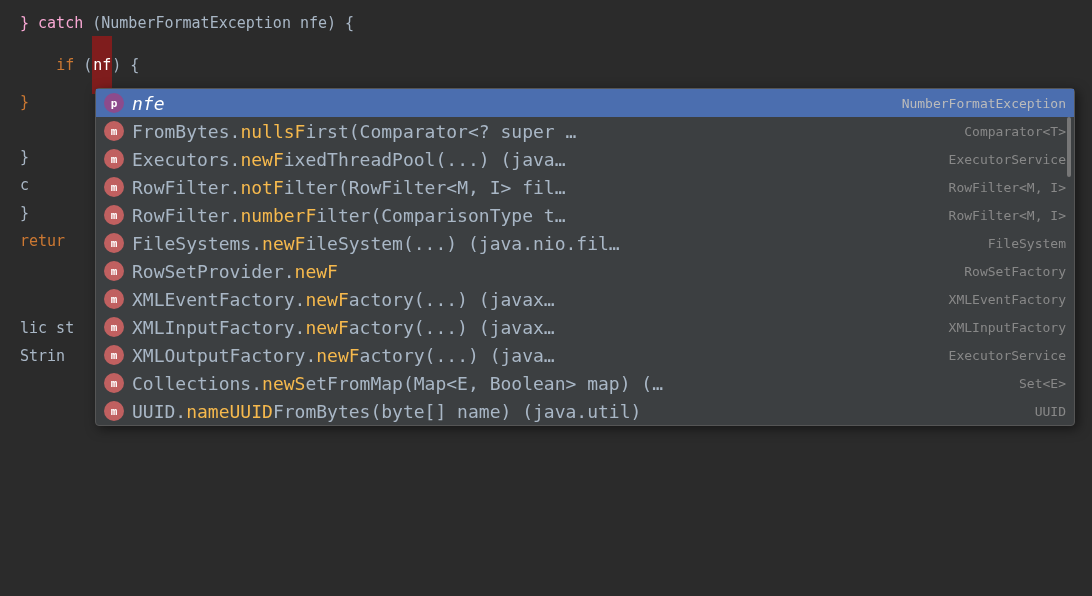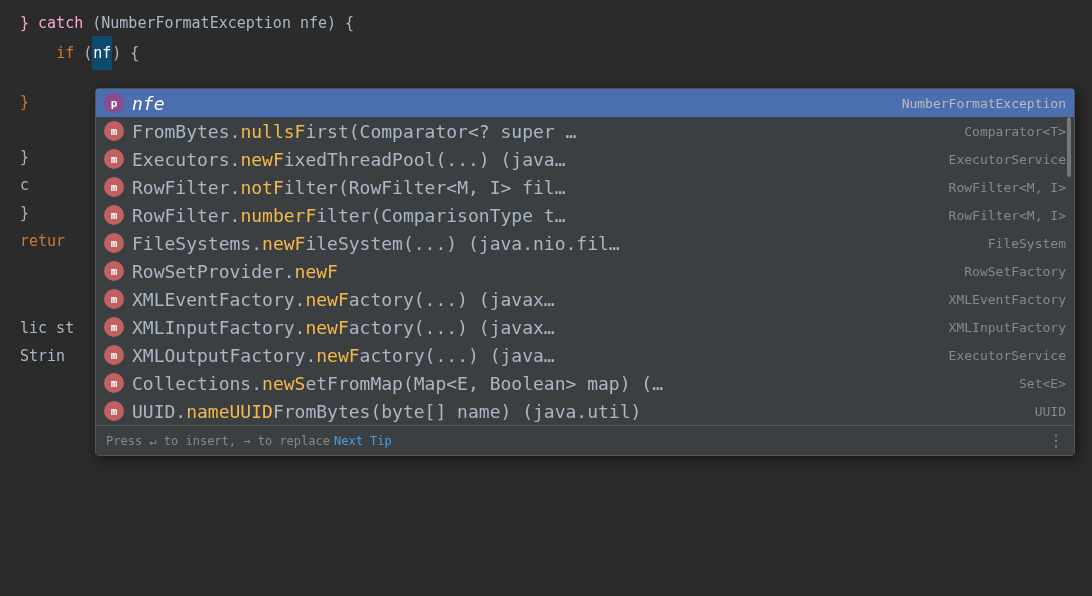--- a/index.html
+++ b/index.html
@@ -138,21 +138,21 @@
     }
   </style>
 </head>
 <body>
 
 <div class="editor-bg">
   <div class="code-line">
     <span style="color:#f9a8d4;">} catch </span><span style="color:#a9b7c6;">(</span><span style="color:#a9b7c6;">NumberFormatException</span><span style="color:#a9b7c6;"> nfe) {</span>
   </div>
   <div class="code-line">
-    <span style="color:#a9b7c6;">    </span><span style="color:#cc7832;">if </span><span style="color:#a9b7c6;">(</span><span style="background:#0c4a6e; color:#fff; padding:4px 1px;">nf</span><span style="color:#a9b7c6;">) {</span>
+    <span style="color:#a9b7c6;">    </span><span style="color:#cc7832;">if </span><span style="color:#a9b7c6;">(</span><span style="background:#7f1d1d; color:#fff; padding:16px 1px;">nf</span><span style="color:#a9b7c6;">) {</span>
   </div>
 </div>
 
 <div style="position:absolute; top:88px; left:0; right:0; bottom:0; padding: 10px 20px; font-family: 'Menlo','Monaco','Consolas',monospace; font-size:15px; line-height:26px; color:#a9b7c6;">
 
   <div style="position:absolute; top:0; left:20px; color:#a9b7c6;">
     <div style="height:28px; display:flex; align-items:center;">
       <span style="color:#cc7832;">    } </span>
         <span style="color:#888;"></span>
     </div>
@@ -260,18 +260,13 @@
   <div class="ac-item" style="overflow:hidden;">
     <div class="ac-icon icon-m">m</div>
     <div class="ac-label">
       <span>UUID.</span><span class="ac-match">nameUUID</span><span>FromBytes(byte[] name) (java.util)</span>
     </div>
     <div class="ac-type">UUID</div>
   </div>
 
   <div class="ac-scroll-indicator"></div>
 
-  <div class="ac-footer">
-    <span>Press ↵ to insert, → to replace</span>
-    <span class="next-tip">Next Tip</span>
-    <span class="more-icon">⋮</span>
-  </div>
 </div>
 
 </body></html>

